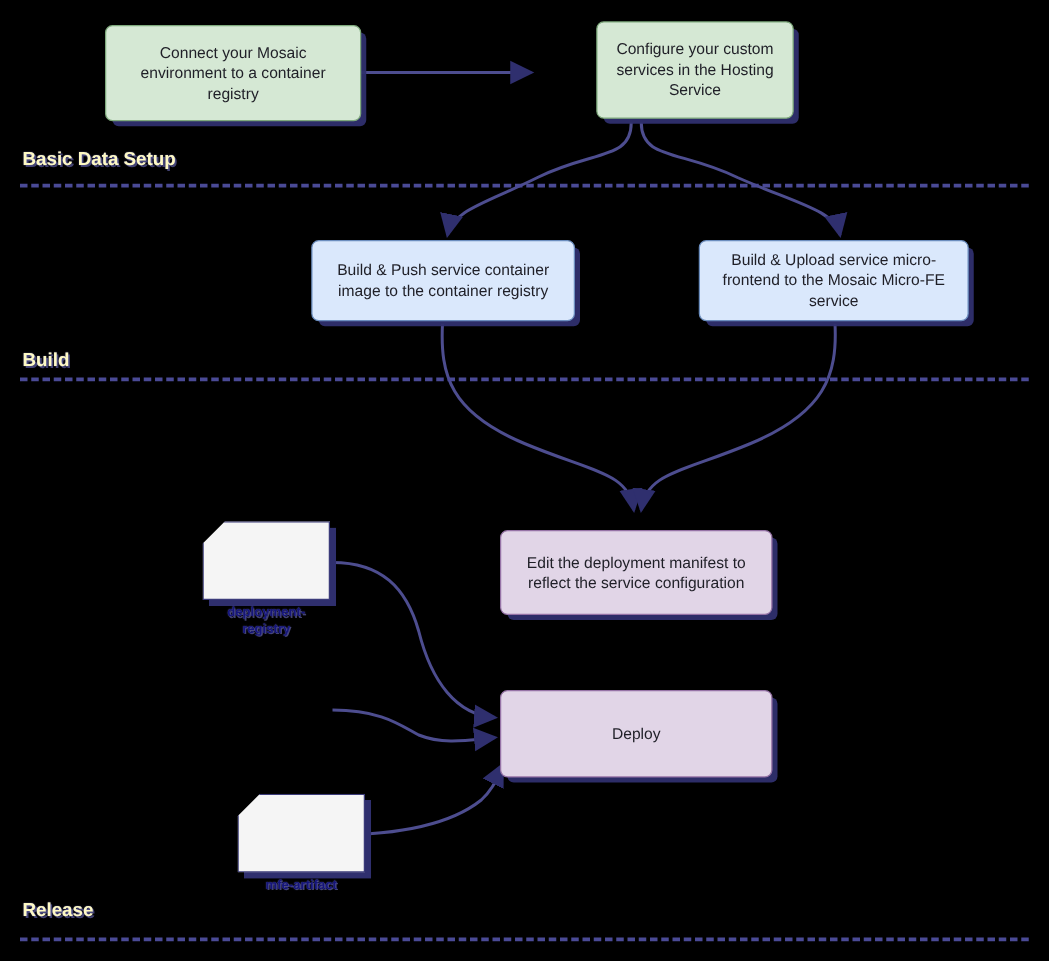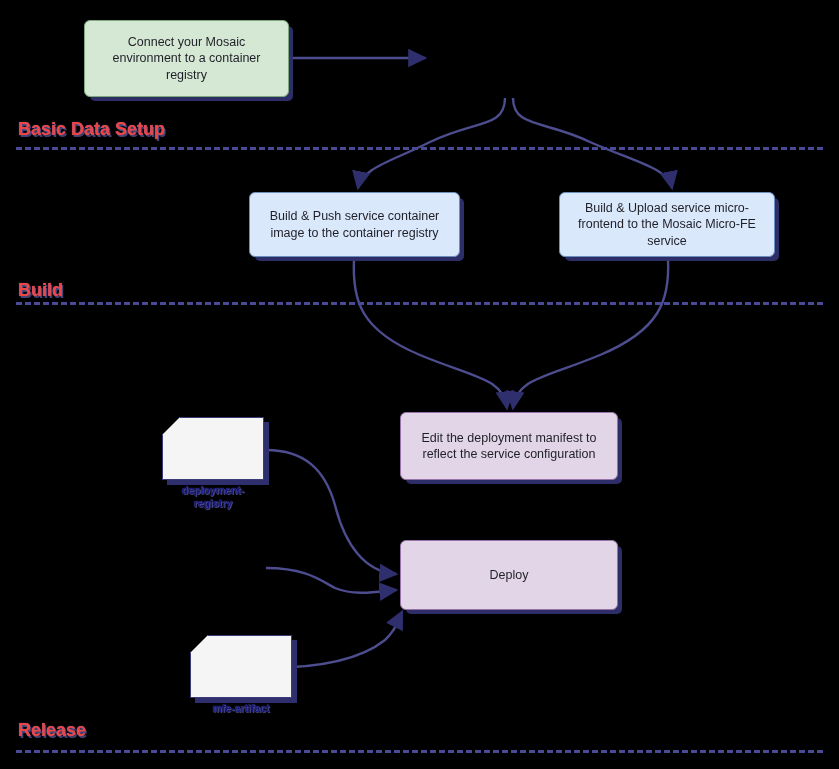--- a/index.html
+++ b/index.html
@@ -44,20 +44,21 @@
     border: 1.2px solid #7ea97c;
     margin-left: 48px;
   }
   .node-blue {
     background: #dae8fc;
     border: 1.2px solid #6c8ebf;
   }
   .node-purple {
     background: #e1d5e7;
     border: 1.2px solid #9673a6;
+    margin-top: 12px;
   }
 
   
   .doc {
     position: absolute;
     z-index: 3;
   }
   .doc-shape {
     width: 100%;
     height: 100%;
@@ -95,23 +96,23 @@
     position: absolute;
     left: 16px;
     width: 807px;
     height: 0;
     border-top: 3.5px dashed #4a4a96;
     z-index: 2;
   }
   .lane-label {
     position: absolute;
     left: 18px;
-    font-size: 18px;
+    font-size: 15px;
     font-weight: bold;
-    color: #ef4444;
+    color: #fef9c3;
     text-shadow: 0 0 1px #7777c4, 1.5px 1.5px 0 rgba(110,110,190,0.6);
     z-index: 4;
     white-space: nowrap;
   }
 </style>
 </head>
 <body>
 
 <div id="canvas">
 
@@ -147,20 +148,23 @@
   <div class="lane" style="top:302px;"></div>
   <div class="lane-label" style="top:280px;">Build</div>
 
   <div class="lane" style="top:750px;"></div>
   <div class="lane-label" style="top:720px;text-align:right;">Release</div>
 
   <div class="node node-green" style="left:36px; top:20px; width:205px; height:77px;">
     <span>Connect your Mosaic environment to a container registry</span>
   </div>
 
+  <div class="node node-green" style="left:429px; top:17px; width:158px; height:78px;">
+    <span>Configure your custom services in the Hosting Service</span>
+  </div>
 
   <div class="node node-blue" style="left:559px; top:192px; width:216px; height:65px;">
     <span>Build &amp; Upload service micro-frontend to the Mosaic Micro-FE service</span>
   </div>
 
   <div class="node node-blue" style="left:249px; top:192px; width:211px; height:65px;">
     <span>Build &amp; Push service container image to the container registry</span>
   </div>
 
   <div class="node node-purple" style="left:400px; top:412px; width:218px; height:68px;">

